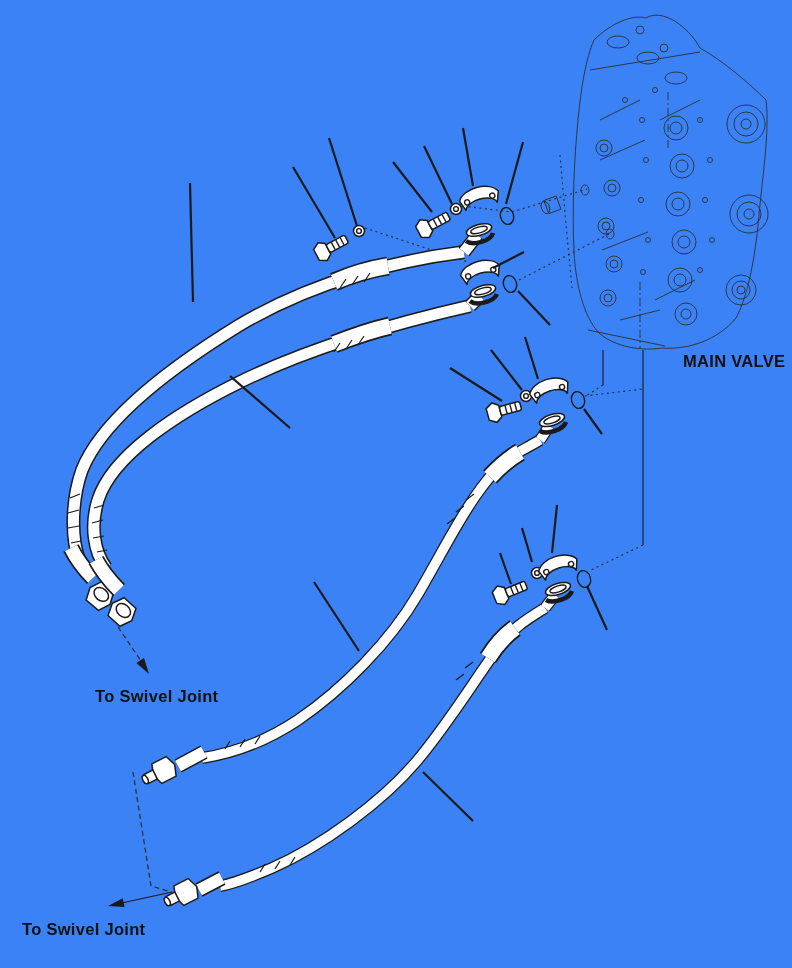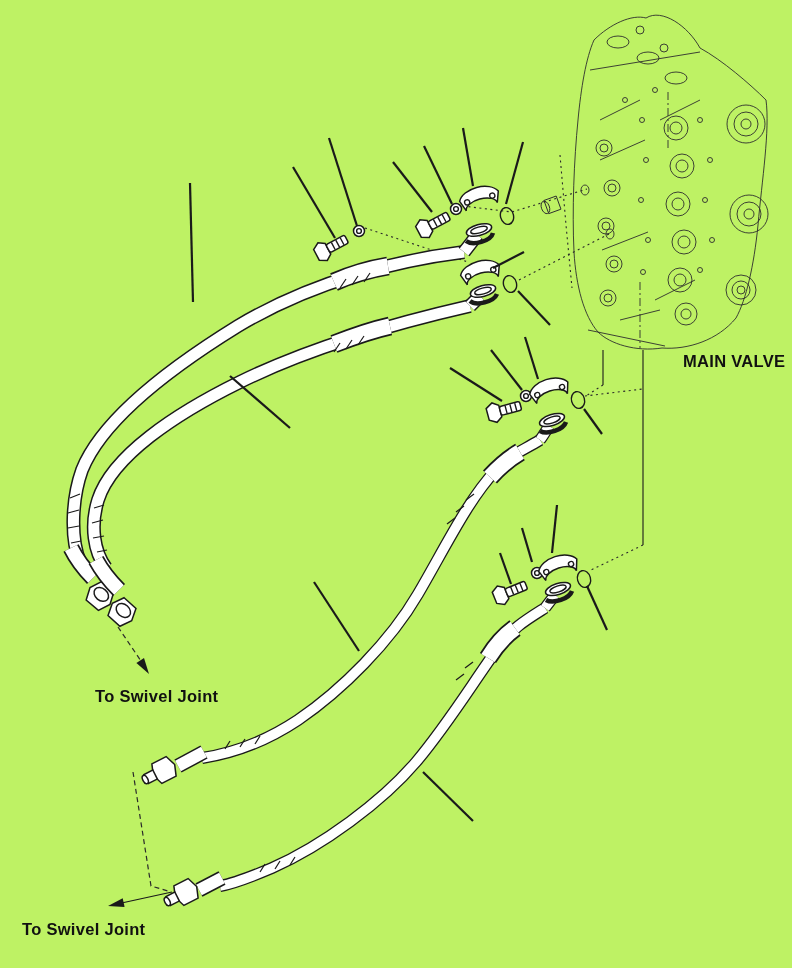--- a/index.html
+++ b/index.html
@@ -1,20 +1,20 @@
 <!DOCTYPE html>
 <html><head>
 <meta charset="utf-8">
 <style>
   html, body { margin: 0; padding: 0; background: #ffffff; }
   .stage {
     position: relative;
     width: 792px;
     height: 968px;
-    background: #bef264;
+    background: #3b82f6;
     overflow: hidden;
     font-family: "Liberation Sans", sans-serif;
   }
   svg { position: absolute; top: 0; left: 0; }
   .tube       { stroke: #1a1a1a; fill: none; stroke-width: 14; }
   .tube-fill  { stroke: #ffffff; fill: none; stroke-width: 11; }
   .tube-sm      { stroke: #1a1a1a; fill: none; stroke-width: 12; }
   .tube-sm-fill { stroke: #ffffff; fill: none; stroke-width: 9.5; }
   .sleeve      { stroke: #1a1a1a; fill: none; stroke-width: 19; }
   .sleeve-fill { stroke: #ffffff; fill: none; stroke-width: 15.5; }

